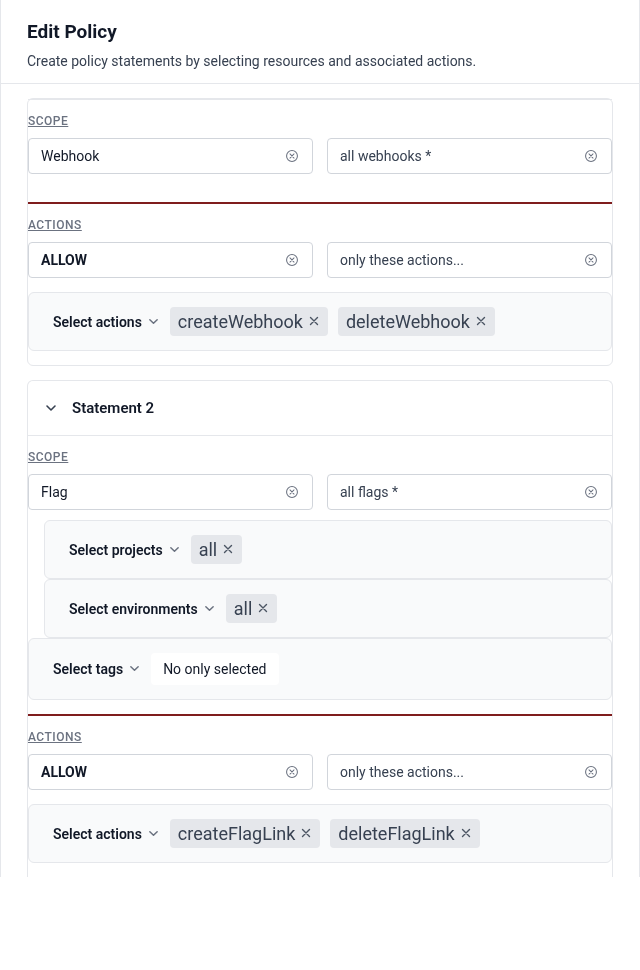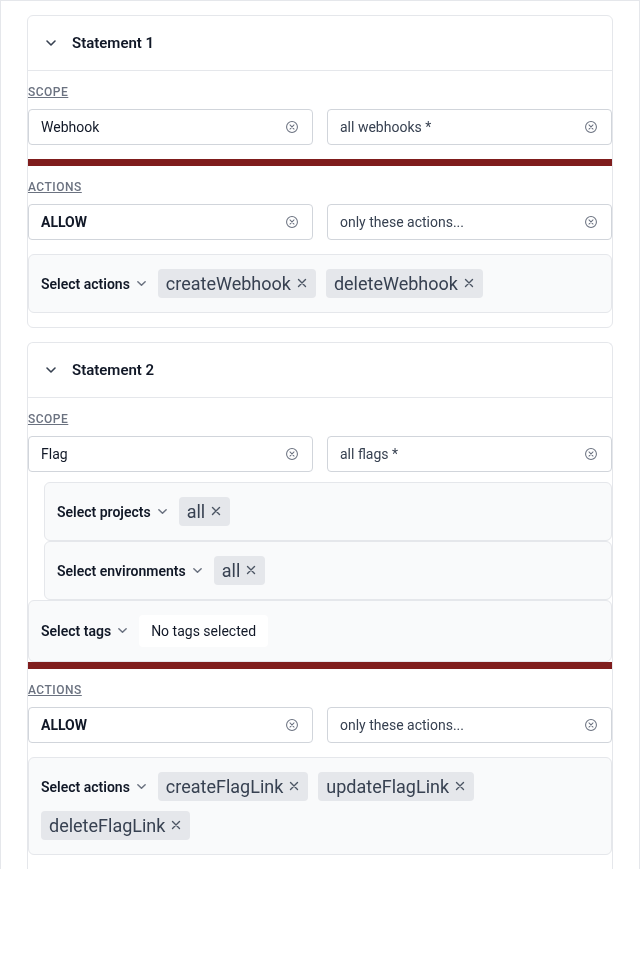--- a/index.html
+++ b/index.html
@@ -100,21 +100,21 @@
       color: #6b7280;
       cursor: pointer;
     }
     .chip-row {
       display: flex;
       align-items: center;
       gap: 10px;
       border: 1px solid #e5e7eb;
       background: #f9fafb;
       border-radius: 6px;
-      padding: 14px 12px;
+      padding: 14px 24px;
       margin-bottom: 0;
       flex-wrap: wrap;
     }
     .chip-row.indented {
       margin-left: 16px;
     }
     .chip-row.last {
       margin-bottom: 0;
     }
     .dropdown-toggle {
@@ -150,41 +150,38 @@
       cursor: pointer;
     }
     .no-tags {
       background: #fff;
       border-radius: 4px;
       padding: 8px 12px;
       font-size: 14px;
       color: #111827;
     }
     .divider-top {
-      border-top: 7px solid #7f1d1d;
+      border-top: 2px solid #7f1d1d;
+      margin-top: 14px;
     }
     svg { display: block; }
   </style>
 </head>
 <body>
 
 <div class="page">
+  <div class="header">
+    <div class="title">Edit Policy</div>
+    <div class="subtitle">Create policy statements by selecting resources and associated actions.</div>
+  </div>
 
   <div class="content">
 
     <div class="statement">
       <div class="statement-body" style="border-top:none;">
-        <div class="statement-header">
-          <span class="chevron">
-            <svg viewBox="0 0 12 12" width="12" height="12">
-                <path d="M2 4 L6 8 L10 4" fill="none" stroke="currentColor" stroke-width="1.6" stroke-linecap="round" stroke-linejoin="round"></path>
-              </svg>
-          </span>
-          <span class="statement-title">Statement 1</span>
-        </div>
 
         <div style="border-top:1px solid #e5e7eb; padding: 0 0 14px 0;">
           <div class="section">
             <div class="section-label">SCOPE</div>
             <div class="row">
               <div class="select-box">
                 <span class="text">Webhook</span>
                 <span class="clear-x">
                   <svg viewBox="0 0 16 16" width="14" height="14">
                       <circle cx="8" cy="8" r="6.2" fill="none" stroke="currentColor" stroke-width="1.2"></circle>
@@ -333,21 +330,21 @@
 
             <div class="chip-row last">
               <span class="dropdown-toggle">
                 <span>Select tags</span>
                 <span class="mini-chevron">
                   <svg viewBox="0 0 12 12" width="11" height="11">
                       <path d="M2 4 L6 8 L10 4" fill="none" stroke="currentColor" stroke-width="1.6" stroke-linecap="round" stroke-linejoin="round"></path>
                     </svg>
                 </span>
               </span>
-              <span class="no-tags">No tags selected</span>
+              <span class="no-tags">No only selected</span>
             </div>
           </div>
 
           <div class="section divider-top">
             <div class="section-label">ACTIONS</div>
             <div class="row">
               <div class="select-box">
                 <span class="text bold">ALLOW</span>
                 <span class="clear-x">
                   <svg viewBox="0 0 16 16" width="14" height="14">
@@ -378,28 +375,20 @@
               </span>
               <span class="chip">
                 <span>createFlagLink</span>
                 <span class="x">
                   <svg viewBox="0 0 10 10" width="10" height="10">
                       <path d="M1.5 1.5 L8.5 8.5 M8.5 1.5 L1.5 8.5" stroke="currentColor" stroke-width="1.4" stroke-linecap="round"></path>
                     </svg>
                 </span>
               </span>
               <span class="chip">
-                <span>updateFlagLink</span>
-                <span class="x">
-                  <svg viewBox="0 0 10 10" width="10" height="10">
-                      <path d="M1.5 1.5 L8.5 8.5 M8.5 1.5 L1.5 8.5" stroke="currentColor" stroke-width="1.4" stroke-linecap="round"></path>
-                    </svg>
-                </span>
-              </span>
-              <span class="chip">
                 <span>deleteFlagLink</span>
                 <span class="x">
                   <svg viewBox="0 0 10 10" width="10" height="10">
                       <path d="M1.5 1.5 L8.5 8.5 M8.5 1.5 L1.5 8.5" stroke="currentColor" stroke-width="1.4" stroke-linecap="round"></path>
                     </svg>
                 </span>
               </span>
             </div>
           </div>
         </div>

